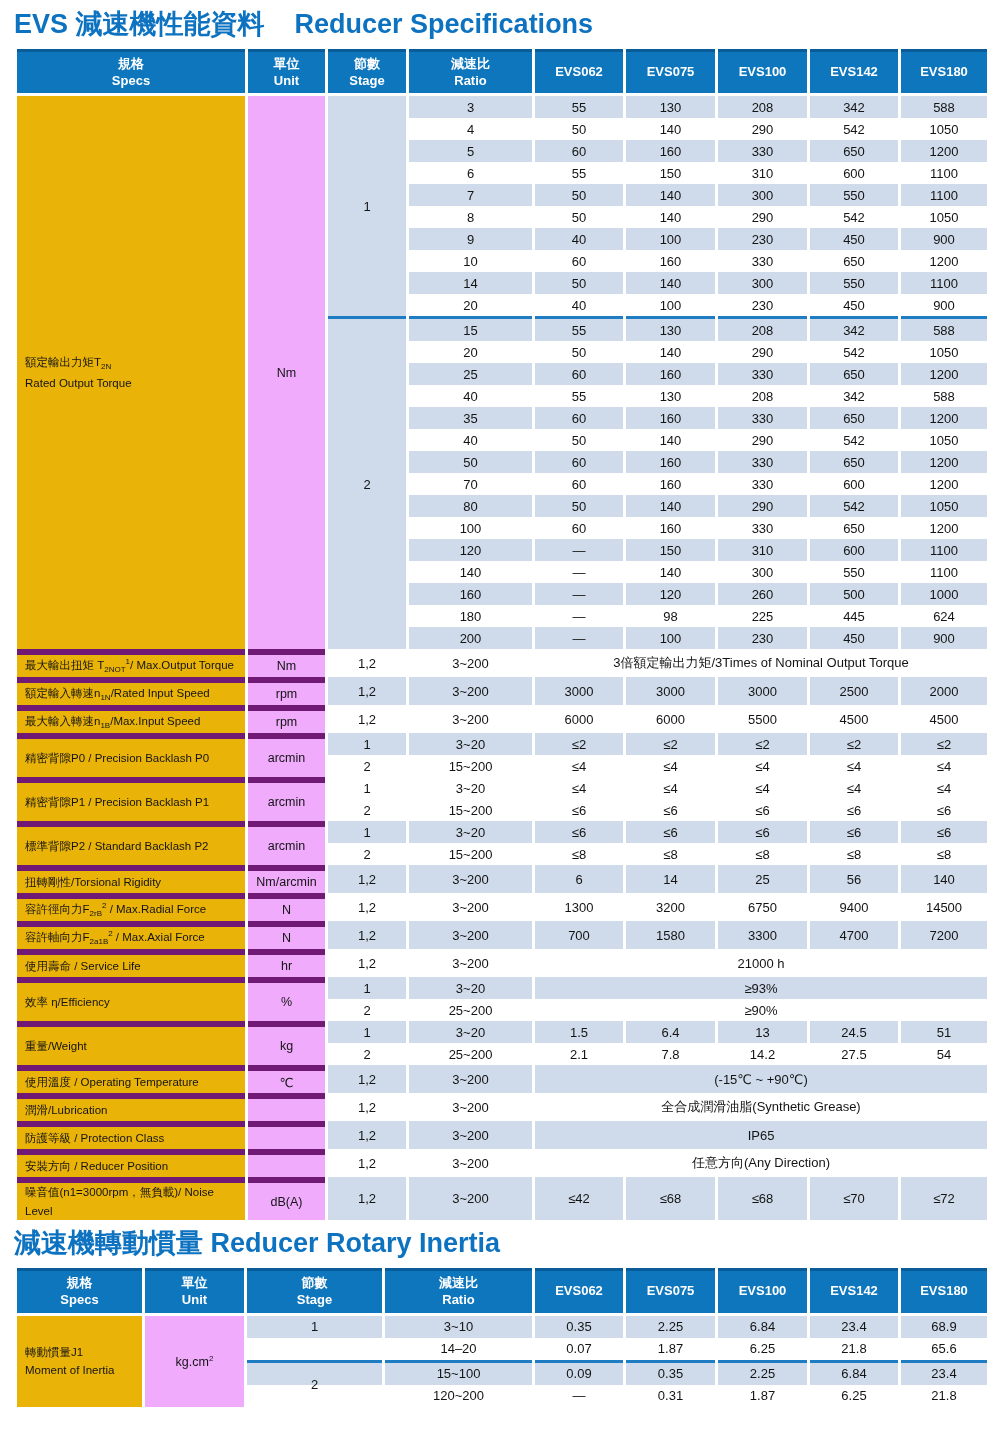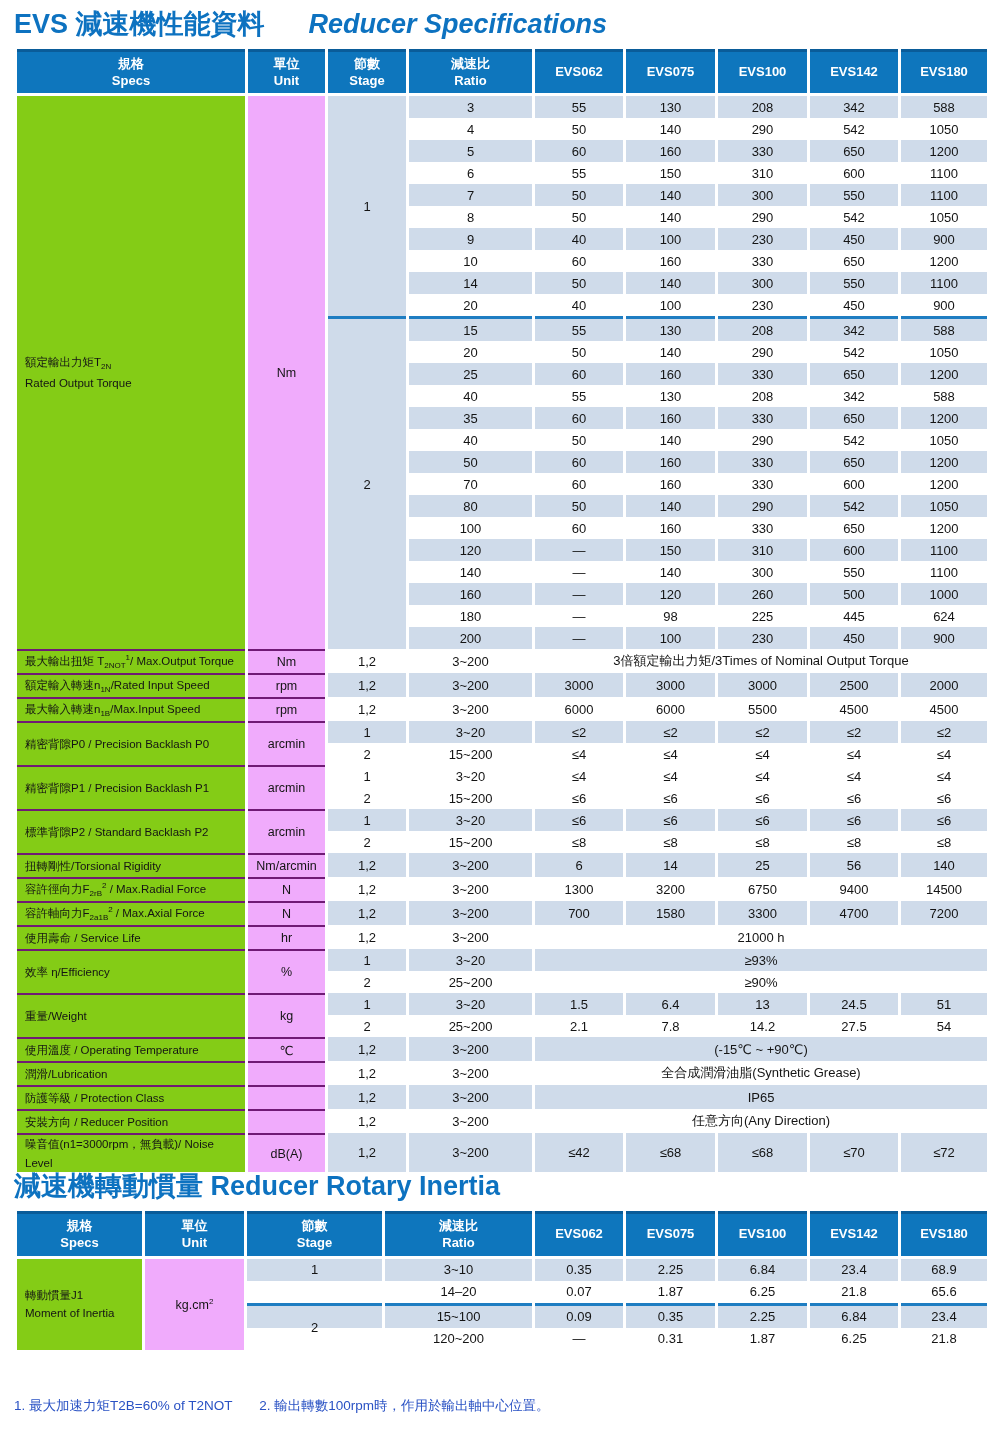--- a/index.html
+++ b/index.html
@@ -1,27 +1,27 @@
 <!DOCTYPE html>
 <html><head>
 <meta charset="utf-8">
 <title>EVS Reducer Specifications</title>
 <style>
   html,body{margin:0;padding:0;background:#fff;}
   body{width:1000px;min-height:1436px;font-family:"Liberation Sans","DejaVu Sans",sans-serif;color:#141414;}
   .page-title{margin:10px 0 9px 14px;font-size:27px;font-weight:bold;color:#0d72c0;line-height:1.1;}
-  .page-title .t-en{margin-left:44px;font-style:italic;}
-  .page-title.second{margin-top:0;margin-bottom:9px;}
+  .page-title .t-en{margin-left:30px;}
+  .page-title.second{margin-top:9px;margin-bottom:9px;}
   table.spec{border-collapse:separate;border-spacing:3px 0;table-layout:fixed;width:976px;margin-left:14px;}
   table.spec th{background:#0e76bd;color:#fff;font-weight:bold;font-size:13px;line-height:1.3;padding:4px 0;border-top:3px solid #0a5c99;border-bottom:3px solid #fff;text-align:center;}
   table.spec td{font-size:13px;text-align:center;height:22px;padding:0 2px;background:#fff;}
-  table.spec td.lbl{text-align:left;padding-left:8px;font-size:11.5px;background:#84cc16;line-height:1.6;}
+  table.spec td.lbl{text-align:left;padding-left:8px;font-size:11.5px;background:#eab308;line-height:1.6;}
   table.spec td.unit{background:#f0abfc;font-size:12.5px;}
   table.spec td.shade{background:#cfdbea;}
-  table.spec td.top{border-top:2px solid #701a75;}
+  table.spec td.top{border-top:6px solid #701a75;}
   table.spec td.sep{border-top:3px solid #1e7dc2;}
   table.spec td.stage-split{background:linear-gradient(to bottom,#cfdbea 50%,#fff 50%);}
   table.spec sub{font-size:8px;}
   table.spec sup{font-size:8px;}
   .notes{margin:8px 0 0 14px;font-size:13.5px;line-height:1.42;white-space:pre-wrap;}
   .notes .zh{color:#2a52c4;font-weight:normal;margin:0;}
   .t2 td{height:24px;}
 </style>
 </head>
 <body>

